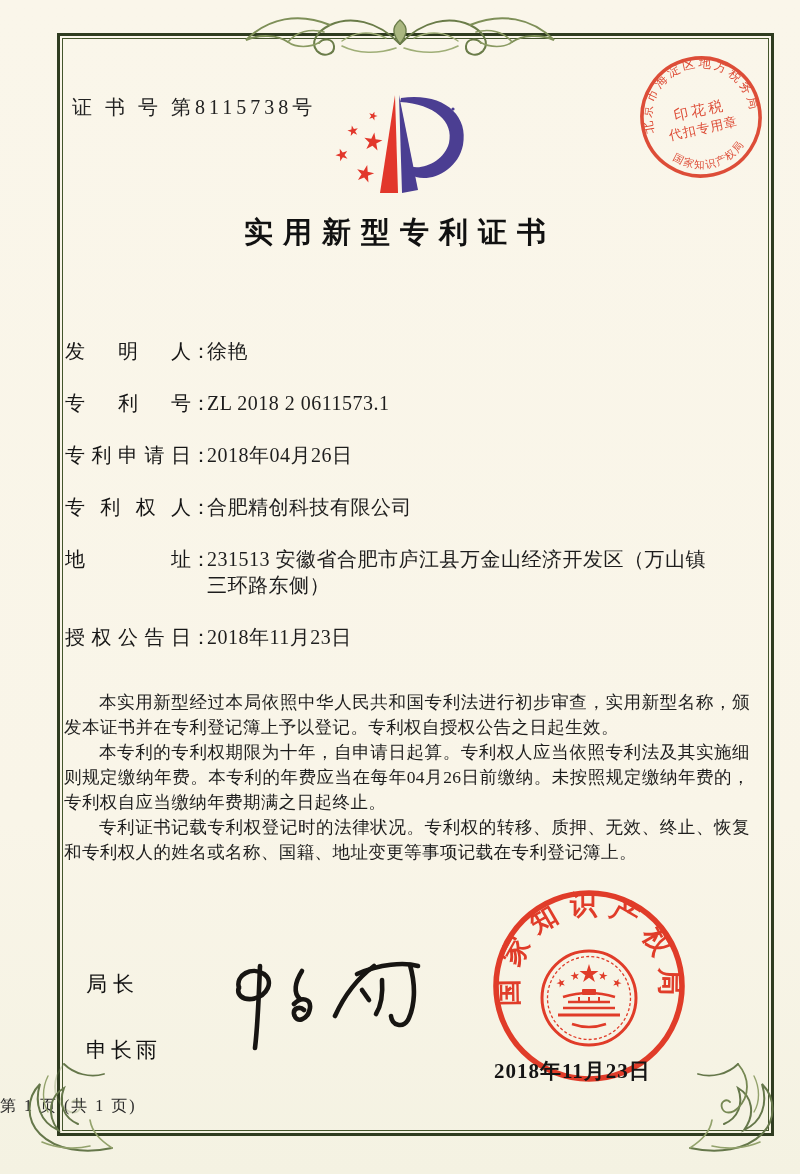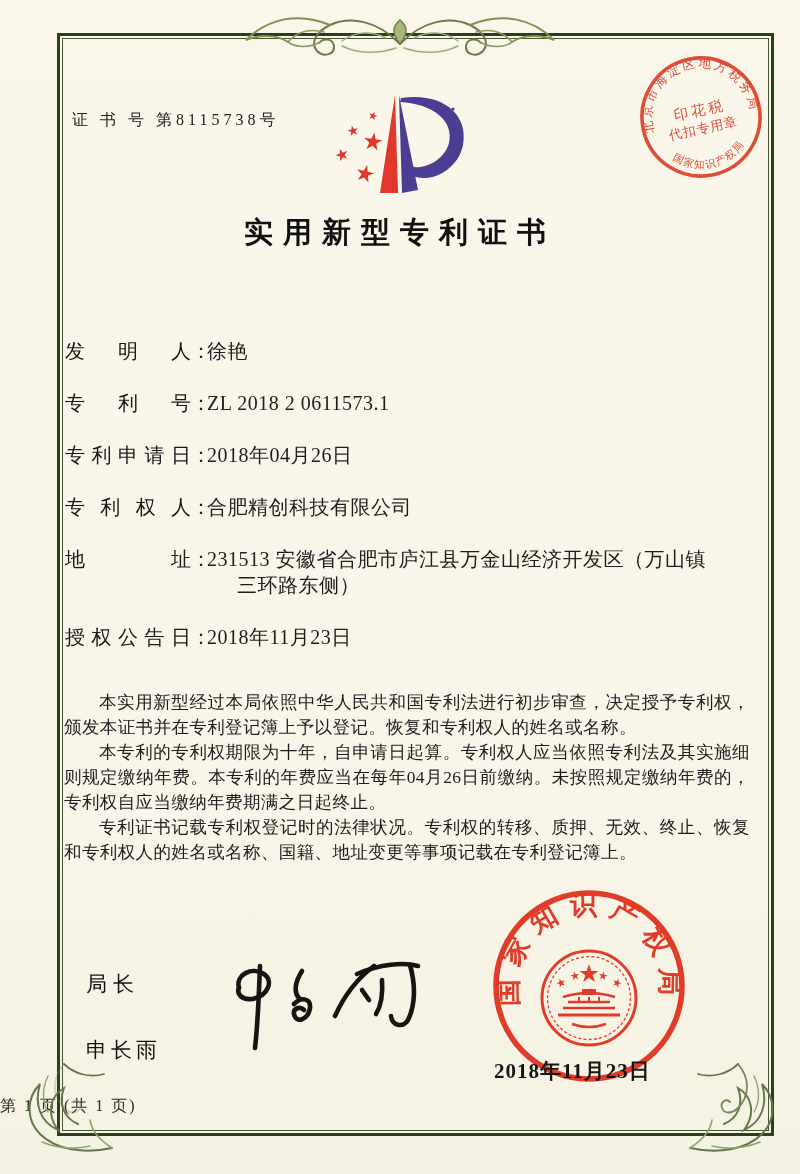--- a/index.html
+++ b/index.html
@@ -20,34 +20,34 @@
   }
   
   .frame{
     position:absolute; left:57px; top:33px; width:717px; height:1103px;
     border:3px solid #2f3c20; box-sizing:border-box;
   }
   .frame::before{
     content:""; position:absolute; inset:2px; border:1px solid #44552c;
   }
   .abs{position:absolute;}
-  .cert-no{left:72px; top:110px; font-size:16px; letter-spacing:4px; color:#222;}
+  .cert-no{left:72px; top:94px; font-size:20px; letter-spacing:4px; color:#222;}
   .title{
     left:0; right:0; top:213px; text-align:center; font-size:29px; font-weight:700;
     letter-spacing:10px; color:#111;
   }
   .fields{left:65px; top:338px; width:692px; font-size:20px;}
   .field-row{position:relative; line-height:26px; margin-bottom:26px; white-space:nowrap;}
   .field-label{
     display:inline-block; width:126px; text-align:justify; text-align-last:justify;
     vertical-align:top; color:#161616;
   }
   .colon{display:inline-block; width:16px; vertical-align:top;}
   .field-value{display:inline-block; vertical-align:top; letter-spacing:.5px;}
-  .field-value .line2{margin-left:30px;}
+  .field-value .line2{}
   .grant-right{position:absolute; left:398px; top:0; white-space:nowrap;}
   .grant-right .field-label{width:104px;}
   .body-text{left:64px; top:690px; width:686px; font-size:17.5px; line-height:25px; text-align:justify;}
   .body-text p{margin:0 0 0 0; text-indent:2em; letter-spacing:.4px;}
   .officer-title{left:86px; top:970px; font-size:21px; letter-spacing:6px; color:#111;}
   .officer-name{left:86px; top:1036px; font-size:21px; letter-spacing:4px; color:#111;}
   .seal-date{left:494px; top:1057px; font-size:21px; letter-spacing:1px; color:#151515; z-index:6; font-weight:600;}
   .footer{left:0; right:0; top:1096px; text-align:left; font-size:16px; color:#2a2a2a; letter-spacing:2px;}
   svg{display:block;}
   .logo{left:318px; top:92px; z-index:2;}
@@ -150,21 +150,21 @@
   <div class="abs fields">
       <div class="field-row"><span class="field-label">发明人</span><span class="colon">：</span><span class="field-value"><div>徐艳</div></span></div>
       <div class="field-row"><span class="field-label">专利号</span><span class="colon">：</span><span class="field-value"><div>ZL 2018 2 0611573.1</div></span></div>
       <div class="field-row"><span class="field-label">专利申请日</span><span class="colon">：</span><span class="field-value"><div>2018年04月26日</div></span></div>
       <div class="field-row"><span class="field-label">专利权人</span><span class="colon">：</span><span class="field-value"><div>合肥精创科技有限公司</div></span></div>
       <div class="field-row"><span class="field-label">地址</span><span class="colon">：</span><span class="field-value"><div>231513 安徽省合肥市庐江县万金山经济开发区（万山镇</div><div class="line2">三环路东侧）</div></span></div>
       <div class="field-row"><span class="field-label">授权公告日</span><span class="colon">：</span><span class="field-value">2018年11月23日</span></div>
     </div>
 
   <div class="abs body-text">
-      <p>本实用新型经过本局依照中华人民共和国专利法进行初步审查，决定授予专利权，颁发本证书并在专利登记簿上予以登记。恢复和专利权人的姓名或名称。</p>
+      <p>本实用新型经过本局依照中华人民共和国专利法进行初步审查，实用新型名称，颁发本证书并在专利登记簿上予以登记。专利权自授权公告之日起生效。</p>
       <p>本专利的专利权期限为十年，自申请日起算。专利权人应当依照专利法及其实施细则规定缴纳年费。本专利的年费应当在每年04月26日前缴纳。未按照规定缴纳年费的，专利权自应当缴纳年费期满之日起终止。</p>
       <p>专利证书记载专利权登记时的法律状况。专利权的转移、质押、无效、终止、恢复和专利权人的姓名或名称、国籍、地址变更等事项记载在专利登记簿上。</p>
     </div>
 
   <div class="abs officer-title">局长</div>
   <div class="abs officer-name">申长雨</div>
 
   <svg class="abs signature" width="220" height="115" viewBox="0 0 220 115">
     <g fill="none" stroke="#171512" stroke-width="4.6" stroke-linecap="round" stroke-linejoin="round">
       <path d="M17,50 C13,37 30,28 42,36 C52,43 46,58 30,61 C21,62 14,57 17,49"></path>

